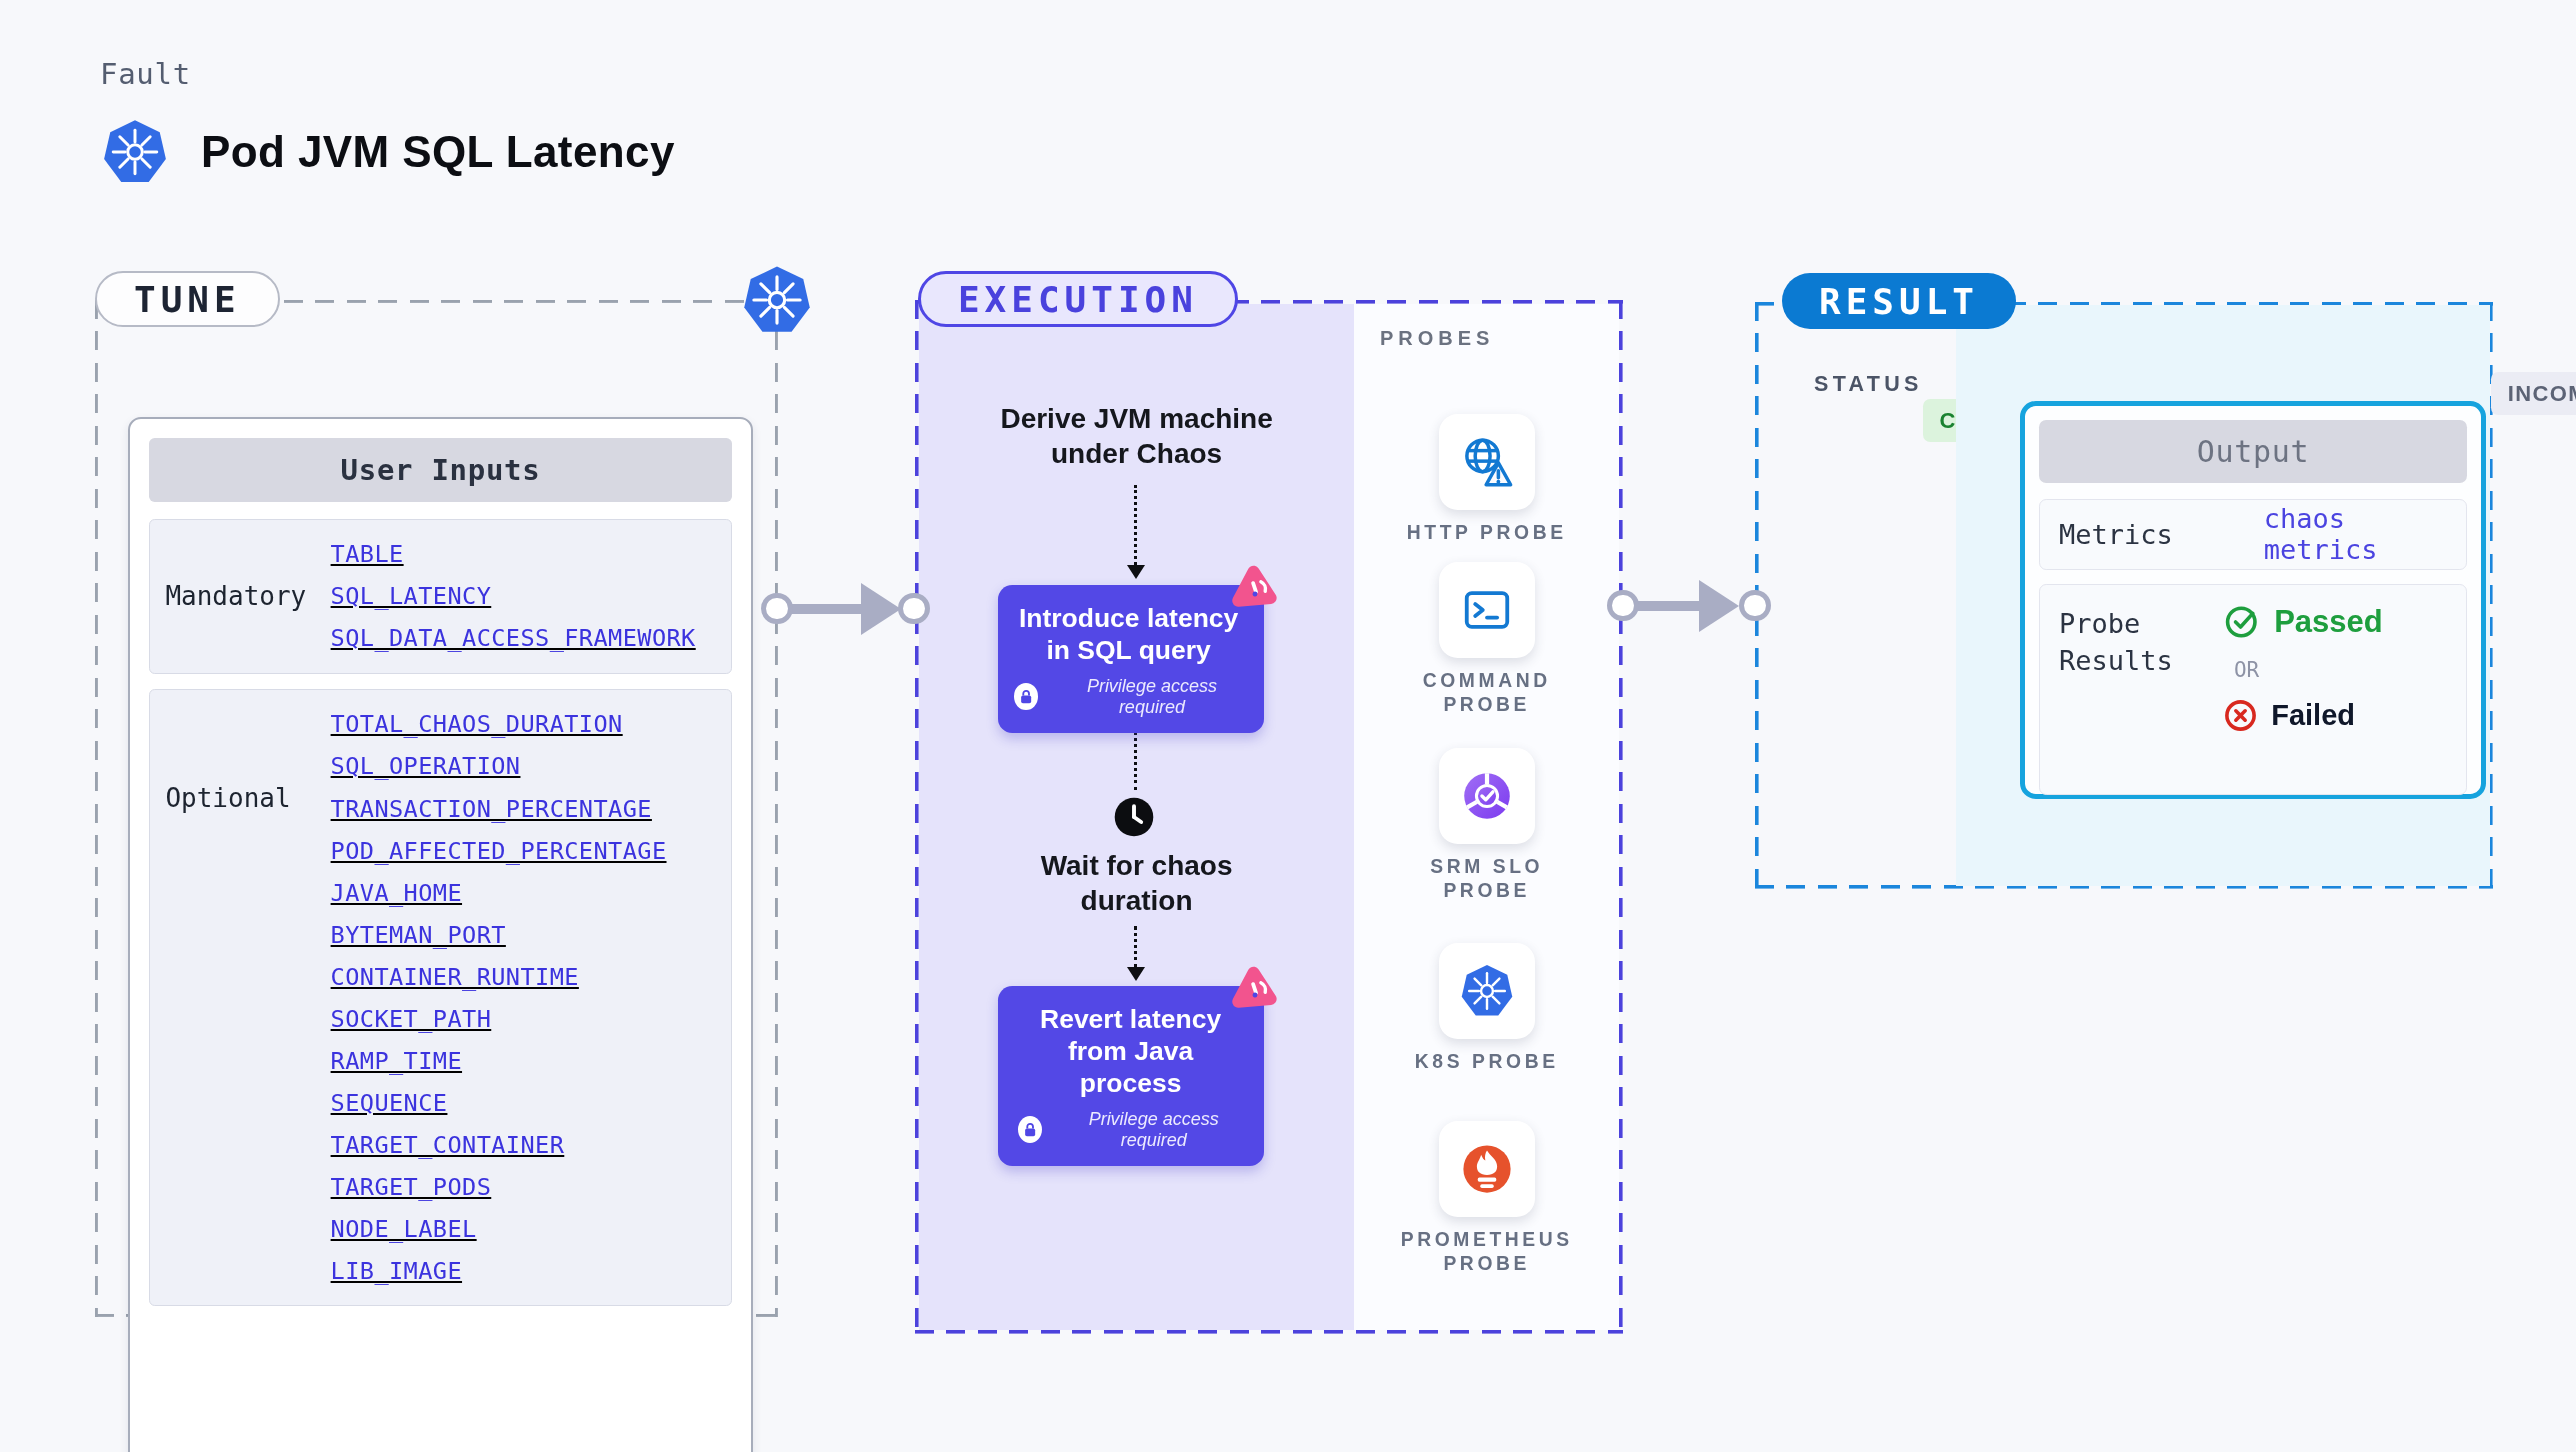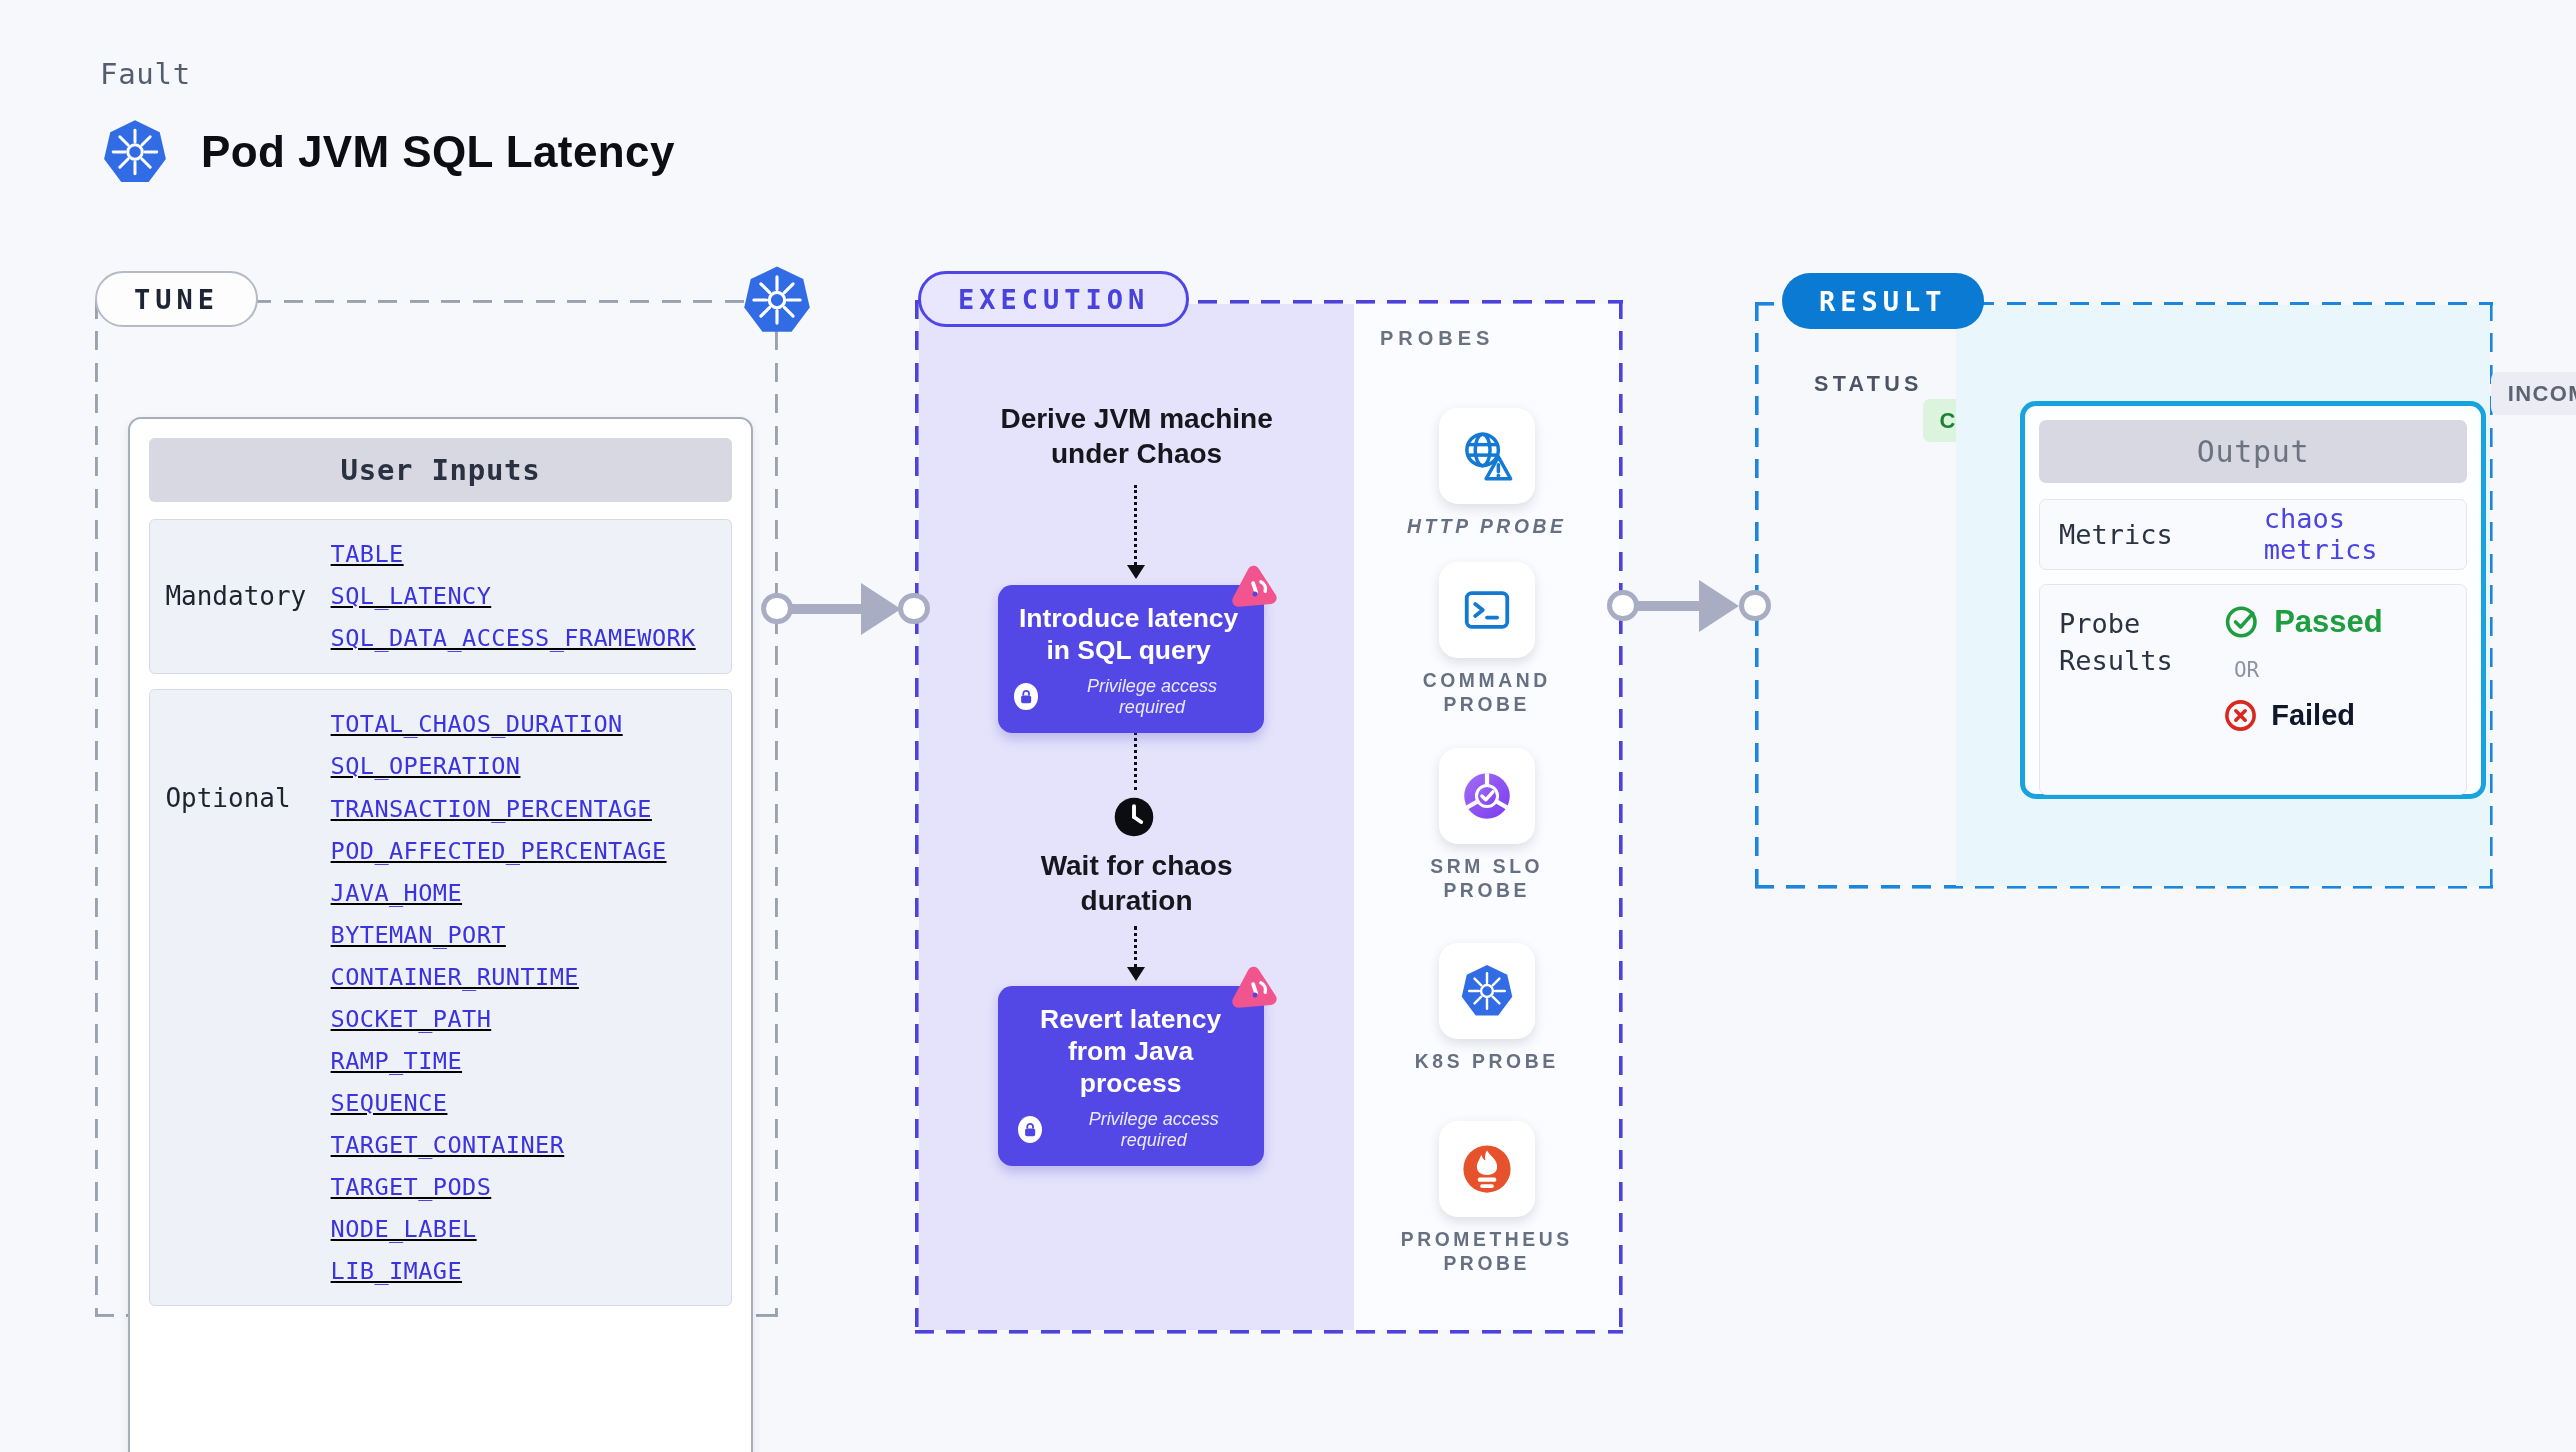--- a/index.html
+++ b/index.html
@@ -21,21 +21,21 @@
     background-size:2.9px 100%;background-position:0 0;}
 
   
   .kicker{position:absolute;left:100px;top:57px;font-size:29px;color:#545d70;letter-spacing:0.7px;}
   .titlerow{position:absolute;left:102px;top:119px;display:flex;align-items:center;gap:33px;}
   .page-title{font-size:44px;font-weight:700;color:#0c0e13;letter-spacing:0.4px;}
 
   
   .badge{position:absolute;display:inline-flex;align-items:center;justify-content:center;
     height:56px;border-radius:29px;font-family:"DejaVu Sans Mono",monospace;
-    font-weight:700;font-size:27px;letter-spacing:5px;padding:0 37px;box-sizing:border-box;z-index:5;}
+    font-weight:700;font-size:36px;letter-spacing:5px;padding:0 37px;box-sizing:border-box;z-index:5;}
   .tune-badge{left:0;top:-29px;background:#fdfdfe;border:2.9px solid #b6bac6;color:#1d2433;}
   .exec-badge{left:2.9px;top:-29px;background:#e9e7fd;border:3.6px solid #4f46e5;color:#4a42dd;}
   .result-badge{left:27px;top:-29px;background:#0b7ad2;color:#ffffff;}
 
   
   .tune{left:95px;top:300px;width:683px;height:1017px;--dc:#9aa2ae;--dw:2.9px;}
   .tune-k8s{position:absolute;right:-34px;top:-35px;width:70px;height:70px;z-index:6;}
   .ui-card{position:absolute;left:33px;top:80px;width:625px;height:1084px;background:#ffffff;
     border:2.9px solid #a7adbb;border-radius:13px;box-sizing:border-box;padding:18.6px;
     box-shadow:0 4.3px 10px rgba(40,50,80,.10);margin-top:37px;}
@@ -264,21 +264,21 @@
             </svg>
           </span>
           <span class="lock-note">Privilege access required</span>
         </div>
       </div>
     </div>
 
     <div class="probes vdash">
       <div class="probes-label">PROBES</div>
 
-      <div class="probe-item" style="top:104px;font-style:italic;">
+      <div class="probe-item" style="top:110px;">
         <div class="probe-card">
           <svg width="56" height="56" viewBox="0 0 64 64">
             <g stroke="#1379d2" stroke-width="4" fill="none">
               <circle cx="27" cy="25" r="18"></circle>
               <ellipse cx="27" cy="25" rx="8.5" ry="18"></ellipse>
               <line x1="10" y1="19" x2="44" y2="19"></line>
               <line x1="10" y1="31" x2="44" y2="31"></line>
             </g>
             <polygon points="45,33 59,58 31,58" fill="#fbfcff" stroke="#1379d2" stroke-width="4" stroke-linejoin="round"></polygon>
             <line x1="45" y1="42" x2="45" y2="50" stroke="#1379d2" stroke-width="4" stroke-linecap="round"></line>

